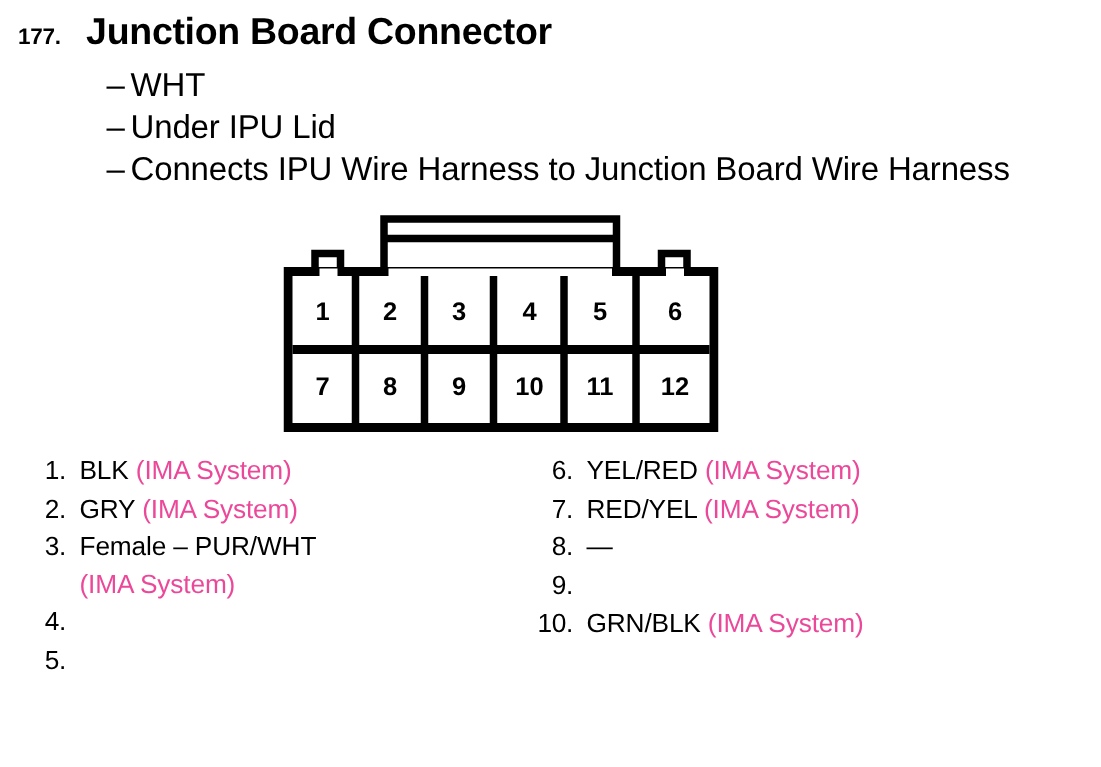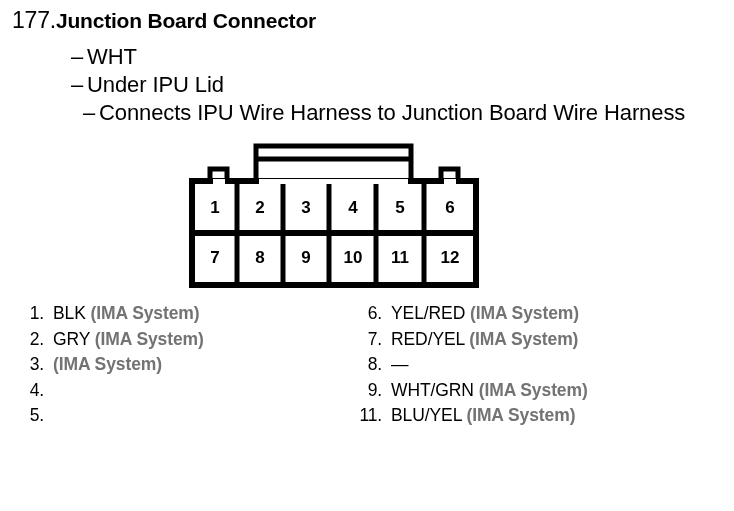--- a/index.html
+++ b/index.html
@@ -25,43 +25,44 @@
   }
   #title-row {
     position: absolute;
     left: 12px;
     top: 7px;
     display: flex;
     align-items: baseline;
     white-space: nowrap;
   }
   #title-number {
-    font-size: 23px;
-    font-weight: normal;
+    font-size: 15px;
+    font-weight: bold;
     letter-spacing: -0.2px;
   }
   #title-text {
-    font-size: 21px;
+    font-size: 25px;
     font-weight: bold;
+    margin-left: 17px;
     letter-spacing: -0.2px;
   }
   .bullet-line {
     position: absolute;
     left: 71px;
     font-size: 22px;
     white-space: nowrap;
     letter-spacing: -0.1px;
   }
   .bullet-dash {
     display: inline-block;
     width: 16px;
   }
   #bullet-0 { top: 44px; }
   #bullet-1 { top: 72px; }
-  #bullet-2 { top: 100px; margin-left: 12px; }
+  #bullet-2 { top: 100px; }
 
   
   #connector-diagram {
     position: absolute;
     left: 189px;
     top: 143px;
     width: 290px;
     height: 145px;
   }
   #connector-svg {
@@ -111,22 +112,21 @@
   }
   .pin-line {
     white-space: nowrap;
     margin-bottom: 7px;
     letter-spacing: -0.1px;
   }
   .pin-line:last-child {
     margin-bottom: 0;
   }
   .sys-tag {
-    color: #737373;
-    font-weight: bold;
+    color: #ec4899;
   }
   .dash-only {
     letter-spacing: 0;
   }
 </style>
 </head>
 <body>
 
 <div id="header">
   <div id="title-row">
@@ -200,20 +200,21 @@
     </div>
     <div class="pin-entry">
       <div class="pin-index">2.</div>
       <div class="pin-body">
         <div class="pin-line"><span>GRY</span> <span class="sys-tag">(IMA System)</span></div>
       </div>
     </div>
     <div class="pin-entry">
       <div class="pin-index">3.</div>
       <div class="pin-body">
+        <div class="pin-line"><span>Female – PUR/WHT</span></div>
         <div class="pin-line"><span class="sys-tag">(IMA System)</span></div>
       </div>
     </div>
     <div class="pin-entry">
       <div class="pin-index">4.</div>
     </div>
     <div class="pin-entry">
       <div class="pin-index">5.</div>
     </div>
   </div>
@@ -231,23 +232,20 @@
       </div>
     </div>
     <div class="pin-entry">
       <div class="pin-index">8.</div>
       <div class="pin-body">
         <div class="pin-line"><span class="dash-only">—</span></div>
       </div>
     </div>
     <div class="pin-entry">
       <div class="pin-index">9.</div>
-      <div class="pin-body">
-        <div class="pin-line"><span>WHT/GRN</span> <span class="sys-tag">(IMA System)</span></div>
-      </div>
-    </div>
-    <div class="pin-entry">
-      <div class="pin-index">11.</div>
-      <div class="pin-body">
-        <div class="pin-line"><span>BLU/YEL</span> <span class="sys-tag">(IMA System)</span></div>
+    </div>
+    <div class="pin-entry">
+      <div class="pin-index">10.</div>
+      <div class="pin-body">
+        <div class="pin-line"><span>GRN/BLK</span> <span class="sys-tag">(IMA System)</span></div>
       </div>
     </div>
   </div>
 
 </body></html>

